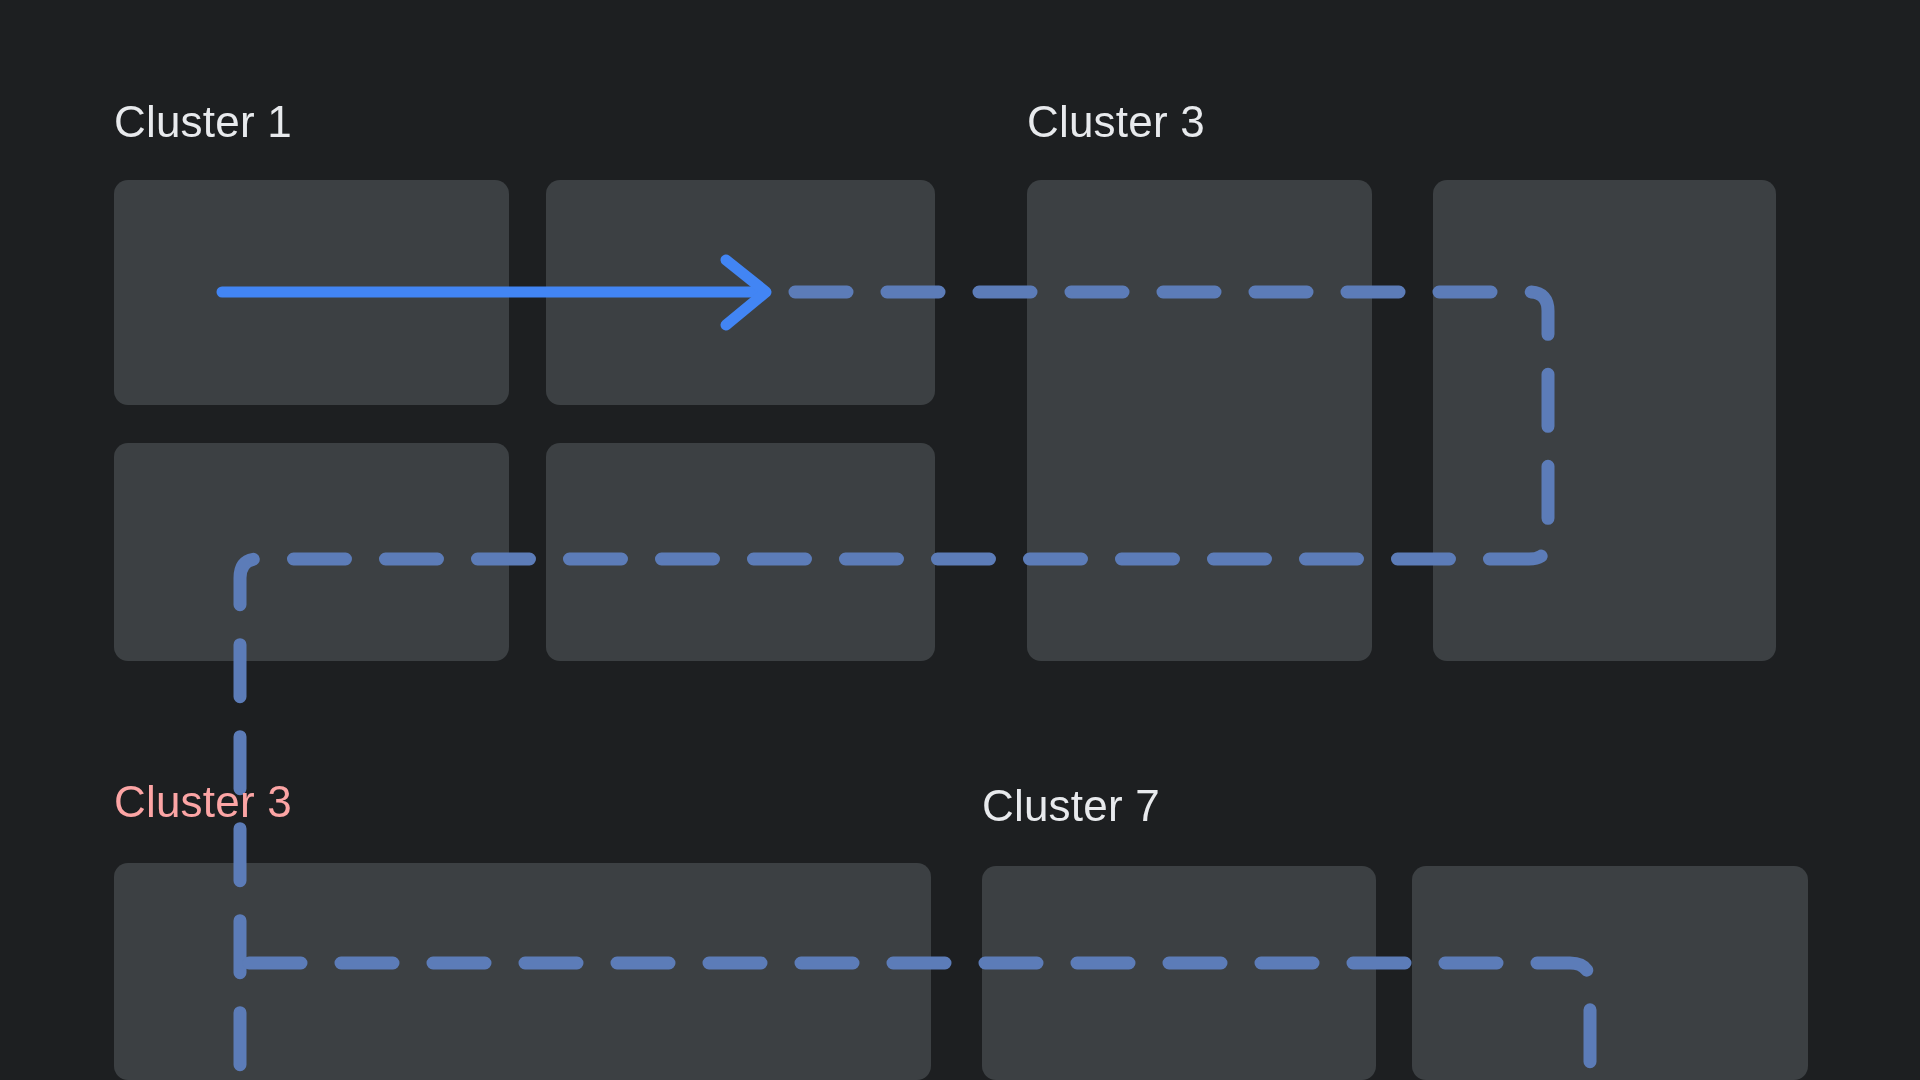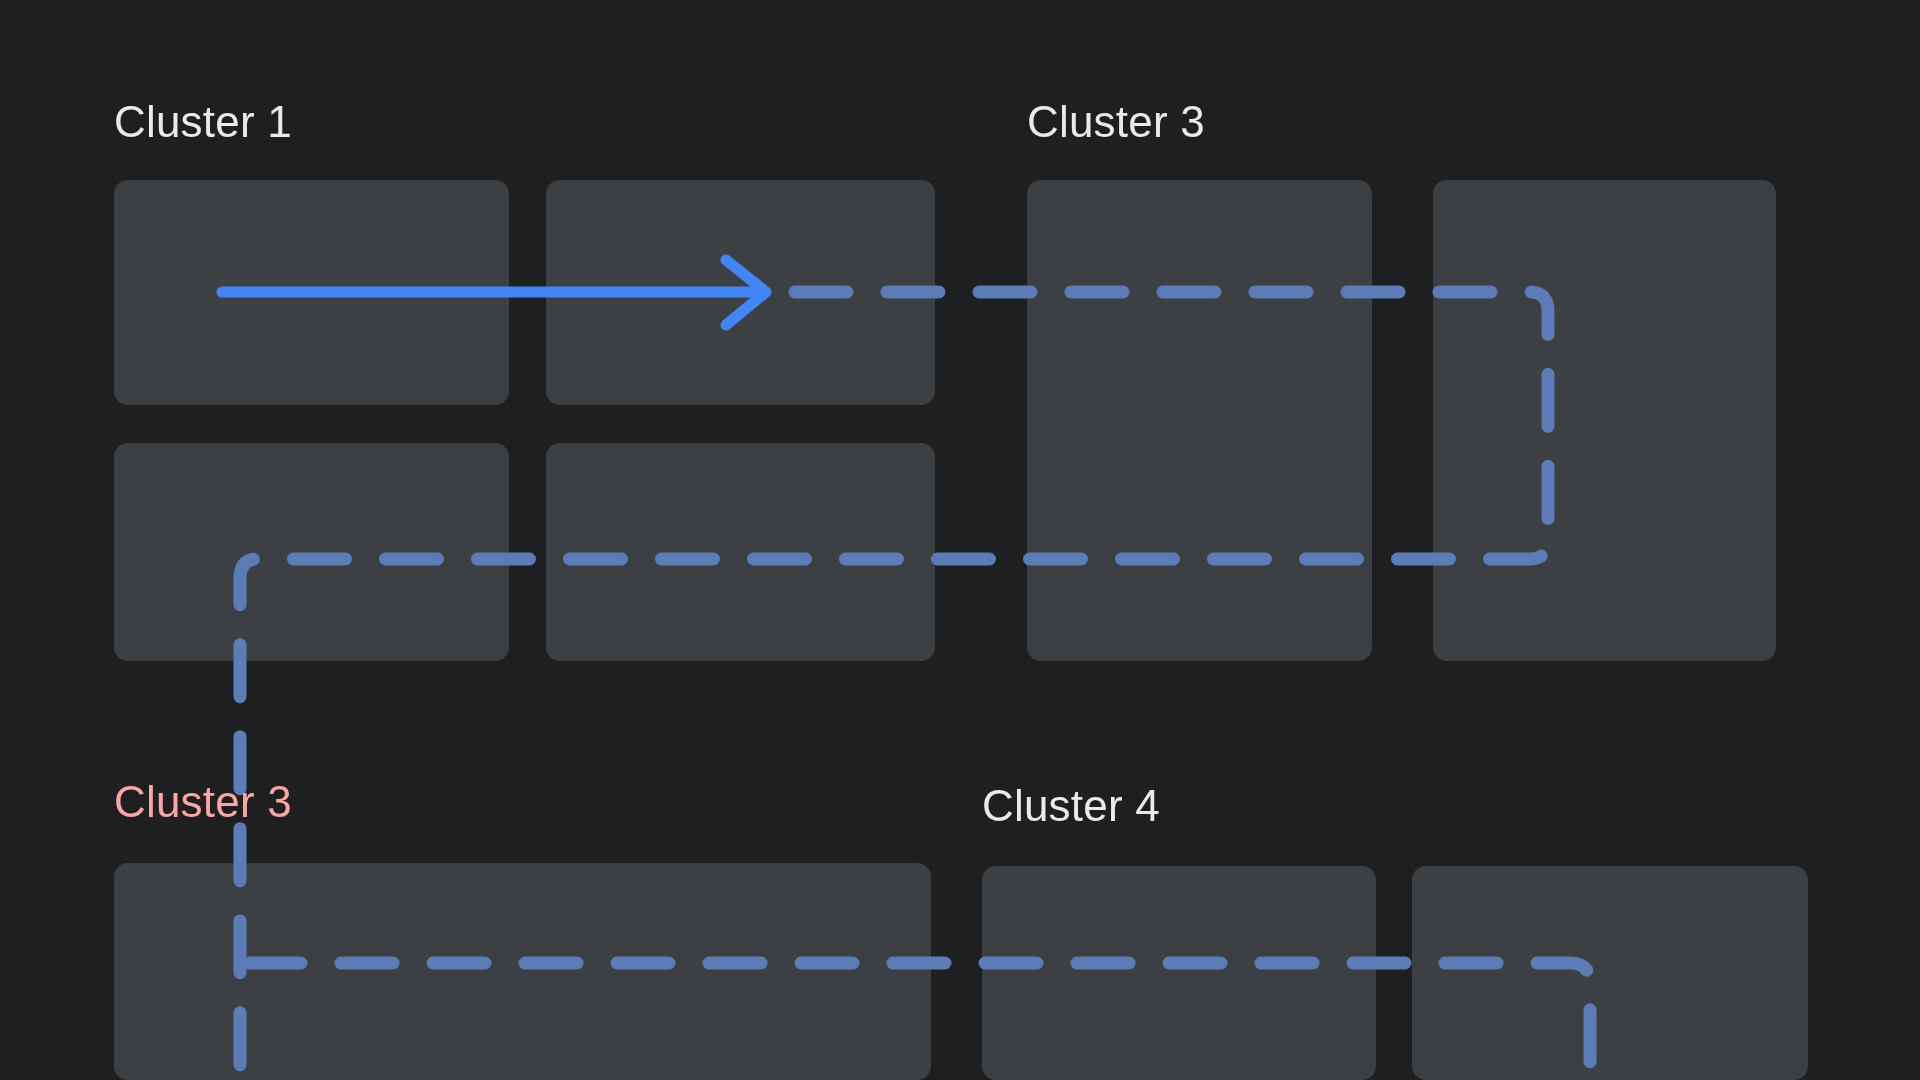--- a/index.html
+++ b/index.html
@@ -77,21 +77,21 @@
       <div class="node-card" style="left: 1433px; top: 180px; width: 343px; height: 481px; background: rgb(60, 64, 67); border-radius: 14px;"></div>
       <div class="node-card" style="left: 114px; top: 863px; width: 817px; height: 217px; background: rgb(60, 64, 67); border-radius: 14px;"></div>
       <div class="node-card" style="left: 982px; top: 866px; width: 394px; height: 214px; background: rgb(60, 64, 67); border-radius: 14px;"></div>
       <div class="node-card" style="left: 1412px; top: 866px; width: 396px; height: 214px; background: rgb(60, 64, 67); border-radius: 14px;"></div>
     </div>
 
   <div>
       <div class="cluster-label" style="left: 114px; top: 100px; color: rgb(232, 234, 237);">Cluster 1</div>
       <div class="cluster-label" style="left: 1027px; top: 100px; color: rgb(232, 234, 237);">Cluster 3</div>
       <div class="cluster-label" style="left: 114px; top: 780px; color: #fca5a5;">Cluster 3</div>
-      <div class="cluster-label" style="left: 982px; top: 784px; color: rgb(232, 234, 237);">Cluster 4</div>
+      <div class="cluster-label" style="left: 982px; top: 784px; color: rgb(232, 234, 237);">Cluster 7</div>
     </div>
 
   <svg id="edge-layer" viewBox="0 0 1920 1080" preserveAspectRatio="none">
       <path class="edge-dashed" d="M 795 292 L 1529 292 Q 1548 292 1548 311 L 1548 541 Q 1548 559 1529 559 L 258 559 Q 240 559 240 578 L 240 1080" stroke="#5c7cb8" stroke-width="13" stroke-dasharray="52 40"></path>
       <path class="edge-dashed" d="M 249 963 L 1570 963 Q 1590 963 1590 983 L 1590 1080" stroke="#5c7cb8" stroke-width="13" stroke-dasharray="52 40"></path>
       <path class="edge-solid" d="M 222 292 L 757 292" stroke="#4285f4" stroke-width="11"></path>
       <path class="edge-solid" d="M 726 260 L 766 292 L 726 325" stroke="#4285f4" stroke-width="11"></path>
     </svg>
 
 </div>

